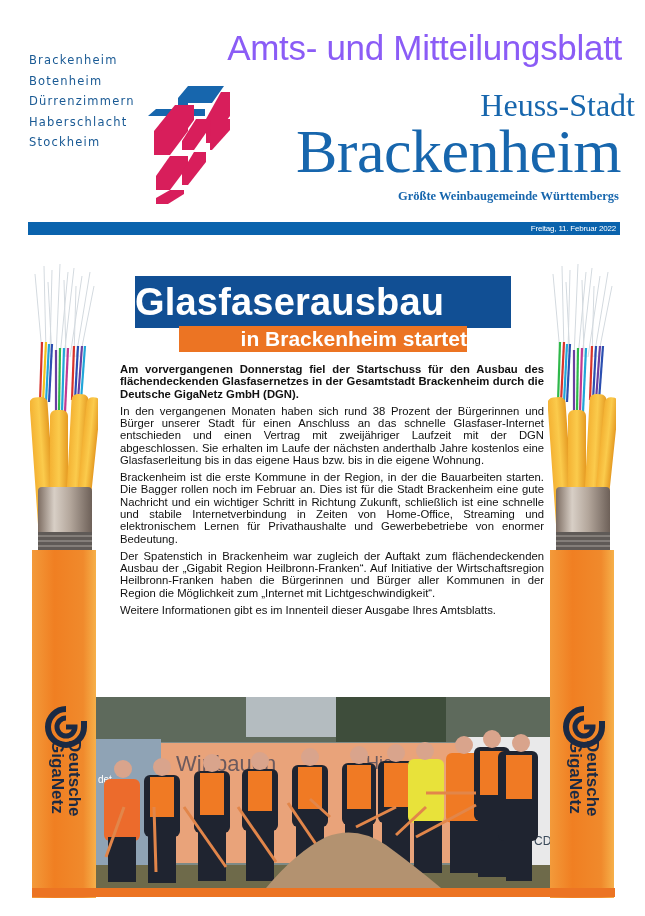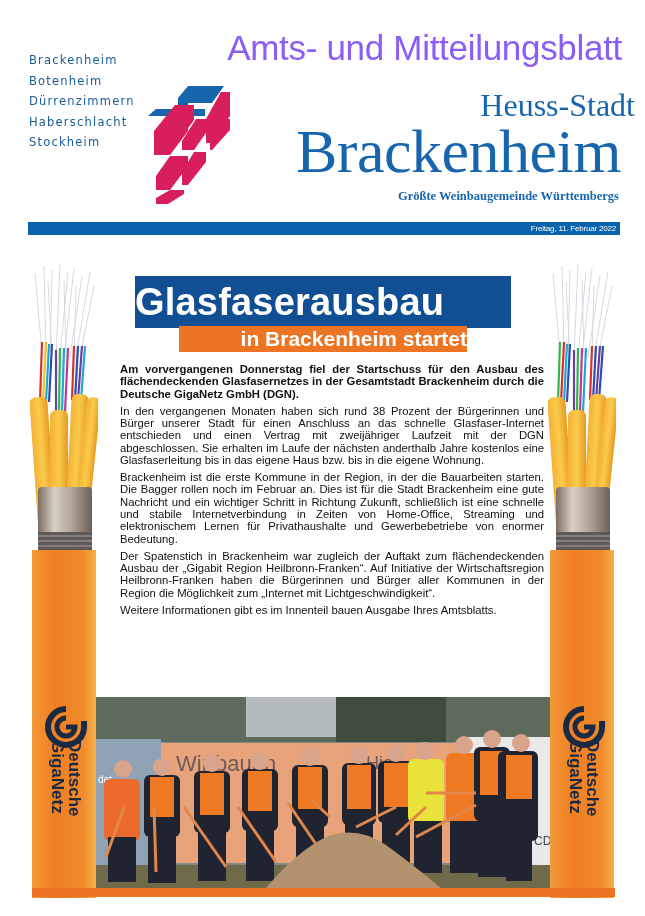--- a/index.html
+++ b/index.html
@@ -205,21 +205,21 @@
 
 <div class="headline-box"></div>
 <div class="headline">Glasfaserausbau</div>
 <div class="subhead">in Brackenheim startet</div>
 
 <div class="article">
   <p class="lead">Am vorvergangenen Donnerstag fiel der Startschuss für den Ausbau des flächendeckenden Glasfasernetzes in der Gesamtstadt Brackenheim durch die Deutsche GigaNetz GmbH (DGN).</p>
   <p>In den vergangenen Monaten haben sich rund 38 Prozent der Bürgerinnen und Bürger unserer Stadt für einen Anschluss an das schnelle Glasfaser-Internet entschieden und einen Vertrag mit zweijähriger Laufzeit mit der DGN abgeschlossen. Sie erhalten im Laufe der nächsten anderthalb Jahre kostenlos eine Glasfaserleitung bis in das eigene Haus bzw. bis in die eigene Wohnung.</p>
   <p>Brackenheim ist die erste Kommune in der Region, in der die Bauarbeiten starten. Die Bagger rollen noch im Februar an. Dies ist für die Stadt Brackenheim eine gute Nachricht und ein wichtiger Schritt in Richtung Zukunft, schließlich ist eine schnelle und stabile Internetverbindung in Zeiten von Home-Office, Streaming und elektronischem Lernen für Privathaushalte und Gewerbebetriebe von enormer Bedeutung.</p>
   <p>Der Spatenstich in Brackenheim war zugleich der Auftakt zum flächendeckenden Ausbau der „Gigabit Region Heilbronn-Franken“. Auf Initiative der Wirtschaftsregion Heilbronn-Franken haben die Bürgerinnen und Bürger aller Kommunen in der Region die Möglichkeit zum „Internet mit Lichtgeschwindigkeit“.</p>
-  <p>Weitere Informationen gibt es im Innenteil bauen Ausgabe Ihres Amtsblatts.</p>
+  <p>Weitere Informationen gibt es im Innenteil dieser Ausgabe Ihres Amtsblatts.</p>
 </div>
 
 <div class="photo">
   <svg width="454" height="191" viewBox="0 0 454 191">
     <rect x="0" y="0" width="454" height="191" fill="#7d8a86"></rect>
     <rect x="0" y="0" width="454" height="45" fill="#5e6a5c"></rect>
     <rect x="150" y="0" width="120" height="40" fill="#b4bcc0"></rect>
     <rect x="240" y="0" width="110" height="45" fill="#3e4d3b"></rect>
     <rect x="0" y="42" width="65" height="130" fill="#8fa3b5"></rect>
     <rect x="65" y="46" width="300" height="120" fill="#e9a37a"></rect>

